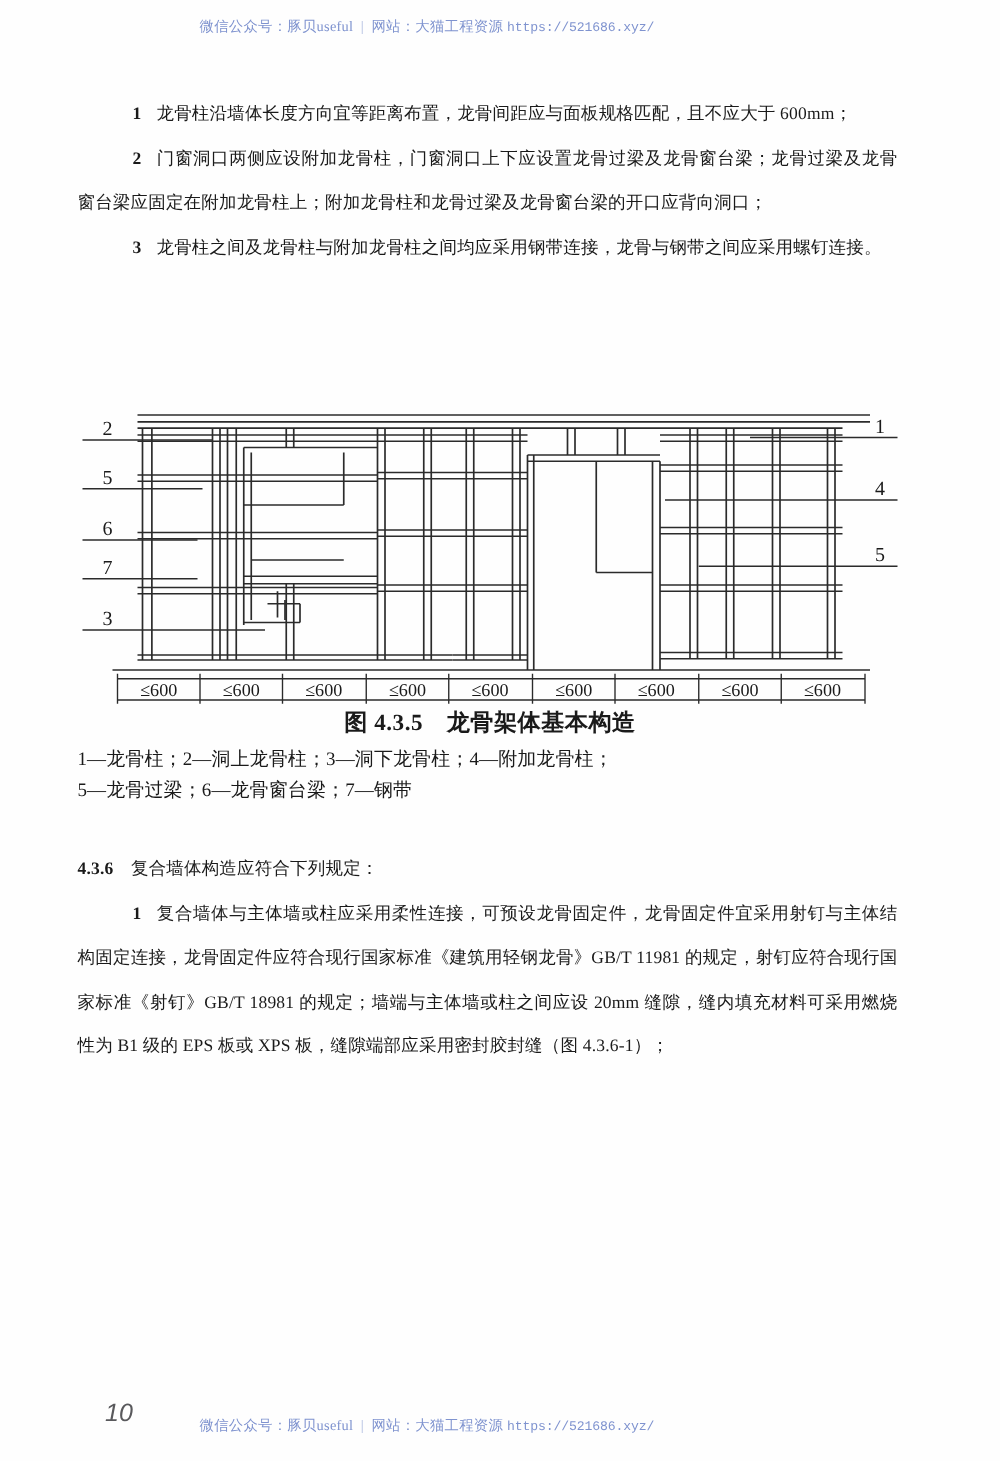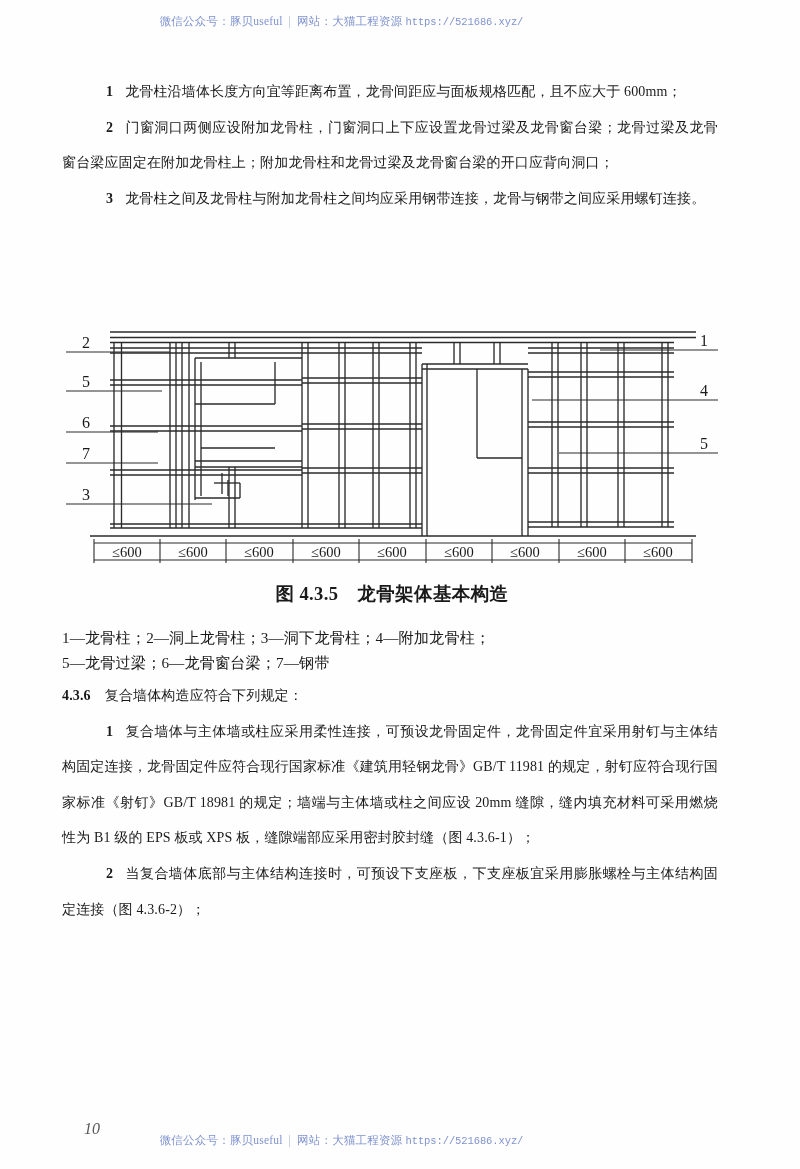--- a/index.html
+++ b/index.html
@@ -76,43 +76,43 @@
   
   .figure-wrap {
     position: absolute;
     left: 62px;
     top: 328px;
     width: 660px;
   }
   .figure-svg { display: block; }
 
   .fig-caption {
-    margin: 16px;
+    margin: 1px;
     text-align: center;
     font-size: 18.5px;
     line-height: 30px;
     font-weight: bold;
     letter-spacing: .4px;
   }
   .fig-legend {
     margin: 0;
     font-size: 15.2px;
     line-height: 25px;
     letter-spacing: .1px;
   }
 
   
   #page-number {
     position: absolute;
     left: 84px;
     top: 1120px;
-    font-size: 16px;
+    font-size: 20px;
     font-style: italic;
     color: #59595c;
-    font-family: Liberation Serif, serif;
+    font-family: Liberation Sans, sans-serif;
   }
 </style>
 </head>
 <body>
 
 <div class="page">
 
   <div class="watermark" id="watermark-top">
     <span>微信公众号：</span><span>豚贝useful</span><span class="sep">|</span><span>网站：</span><span>大猫工程资源</span>&nbsp;<span class="url">https://521686.xyz/</span>
   </div>
@@ -302,21 +302,20 @@
     </svg>
 
     <p class="fig-caption">图 4.3.5　龙骨架体基本构造</p>
     <p class="fig-legend">1—龙骨柱；2—洞上龙骨柱；3—洞下龙骨柱；4—附加龙骨柱；</p>
     <p class="fig-legend">5—龙骨过梁；6—龙骨窗台梁；7—钢带</p>
   </div>
 
   <div class="content" style="top:678px;">
     <p class="para"><span class="secno">4.3.6</span><span>复合墙体构造应符合下列规定：</span></p>
     <p class="para indent"><span class="itemno">1</span><span>复合墙体与主体墙或柱应采用柔性连接，可预设龙骨固定件，龙骨固定件宜采用射钉与主体结构固定连接，龙骨固定件应符合现行国家标准《建筑用轻钢龙骨》GB/T 11981 的规定，射钉应符合现行国家标准《射钉》GB/T 18981 的规定；墙端与主体墙或柱之间应设 20mm 缝隙，缝内填充材料可采用燃烧性为 B1 级的 EPS 板或 XPS 板，缝隙端部应采用密封胶封缝（图 4.3.6-1）；</span></p>
-    <p class="para indent"><span class="itemno">2</span><span>当复合墙体底部与主体结构连接时，可预设下支座板，下支座板宜采用膨胀螺栓与主体结构固定连接（图 4.3.6-2）；</span></p>
   </div>
 
   <div id="page-number">10</div>
 
   <div class="watermark" id="watermark-bottom">
     <span>微信公众号：</span><span>豚贝useful</span><span class="sep">|</span><span>网站：</span><span>大猫工程资源</span>&nbsp;<span class="url">https://521686.xyz/</span>
   </div>
 
 </div>
 

